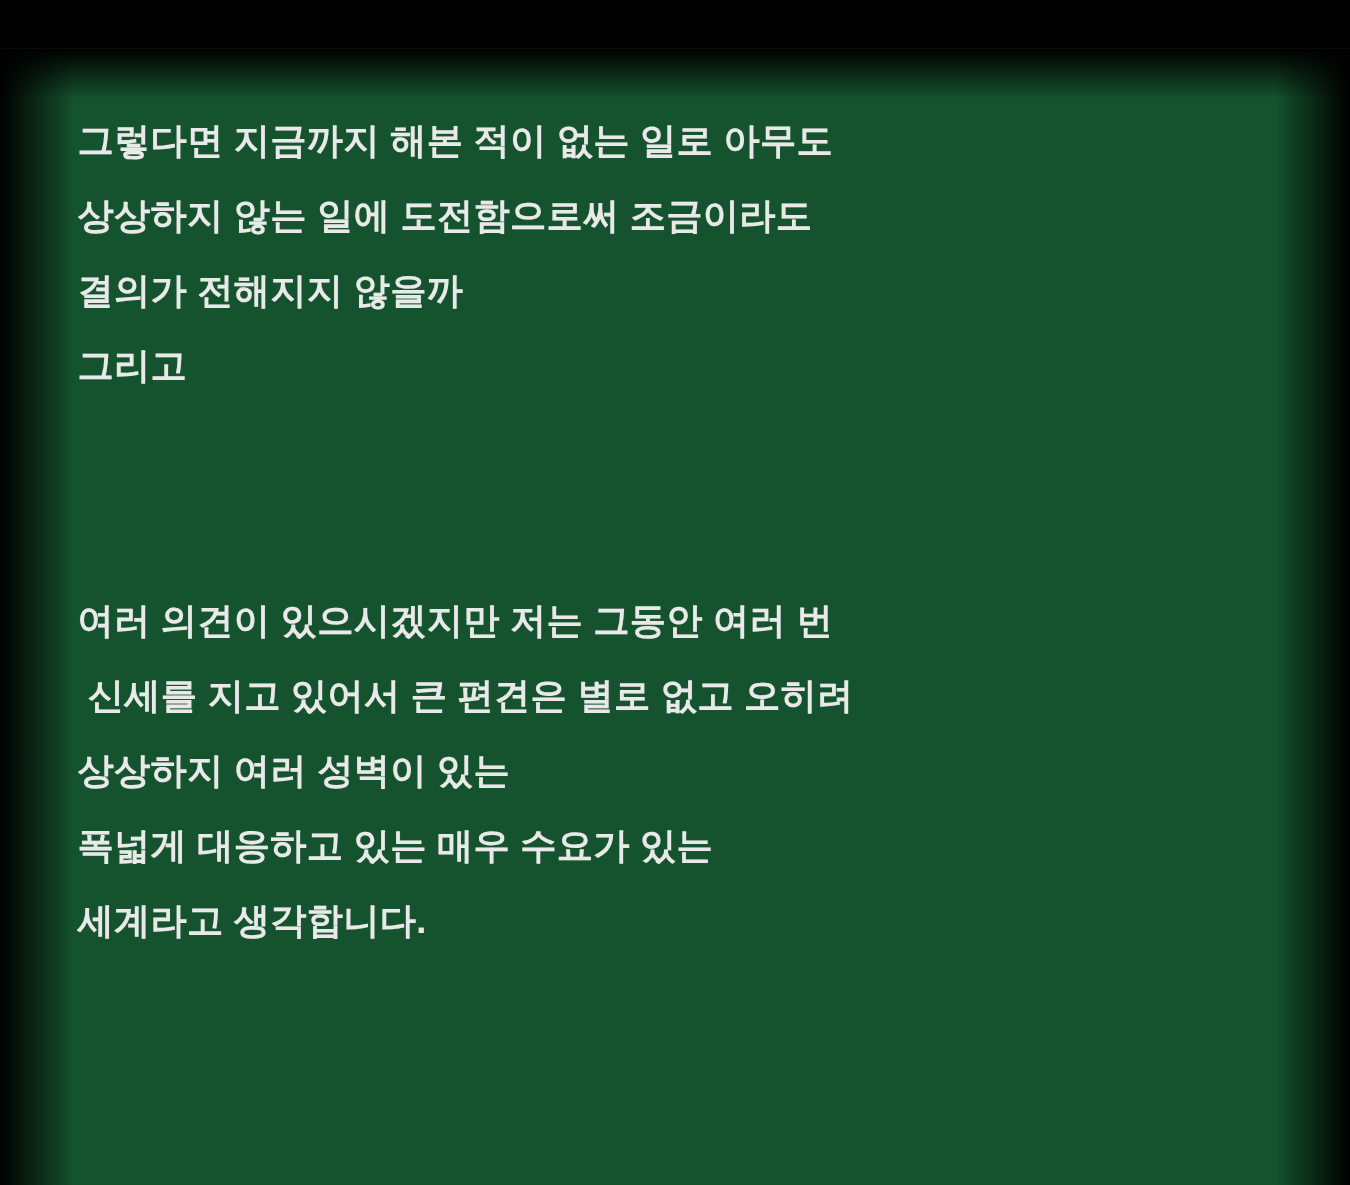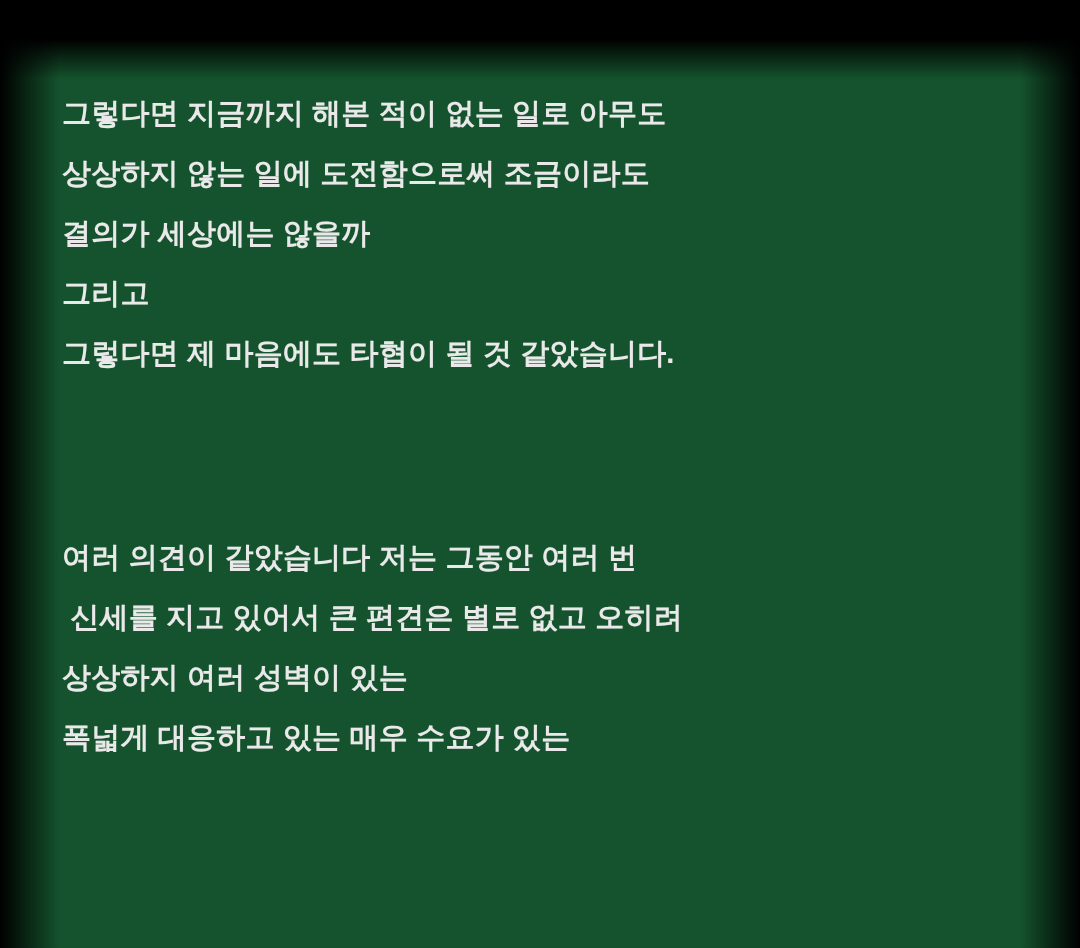--- a/index.html
+++ b/index.html
@@ -57,28 +57,28 @@
 </style>
 </head>
 <body>
 
 <div class="page">
   <div class="text-body">
 
     <div class="block">
       <div class="line">그렇다면 지금까지 해본 적이 없는 일로 아무도</div>
       <div class="line">상상하지 않는 일에 도전함으로써 조금이라도</div>
-      <div class="line">결의가 세상에는 않을까</div>
+      <div class="line">결의가 전해지지 않을까</div>
       <div class="line">그리고</div>
-      <div class="line">그렇다면 제 마음에도 타협이 될 것 같았습니다.</div>
     </div>
 
     <div class="block-gap"></div>
 
     <div class="block">
-      <div class="line">여러 의견이 같았습니다 저는 그동안 여러 번</div>
+      <div class="line">여러 의견이 있으시겠지만 저는 그동안 여러 번</div>
       <div class="line"> 신세를 지고 있어서 큰 편견은 별로 없고 오히려</div>
       <div class="line">상상하지 여러 성벽이 있는</div>
       <div class="line">폭넓게 대응하고 있는 매우 수요가 있는</div>
+      <div class="line">세계라고 생각합니다.</div>
     </div>
 
   </div>
 </div>
 
 </body></html>

